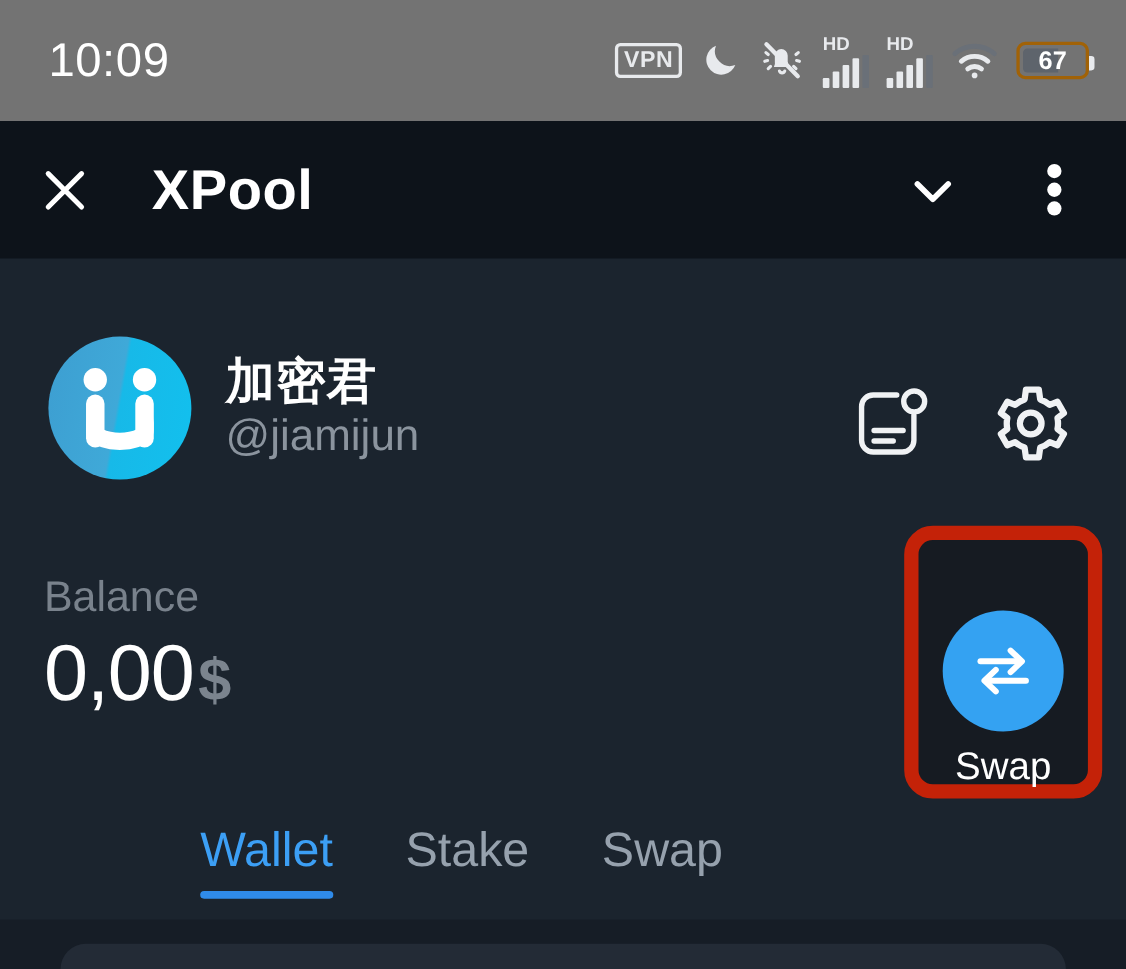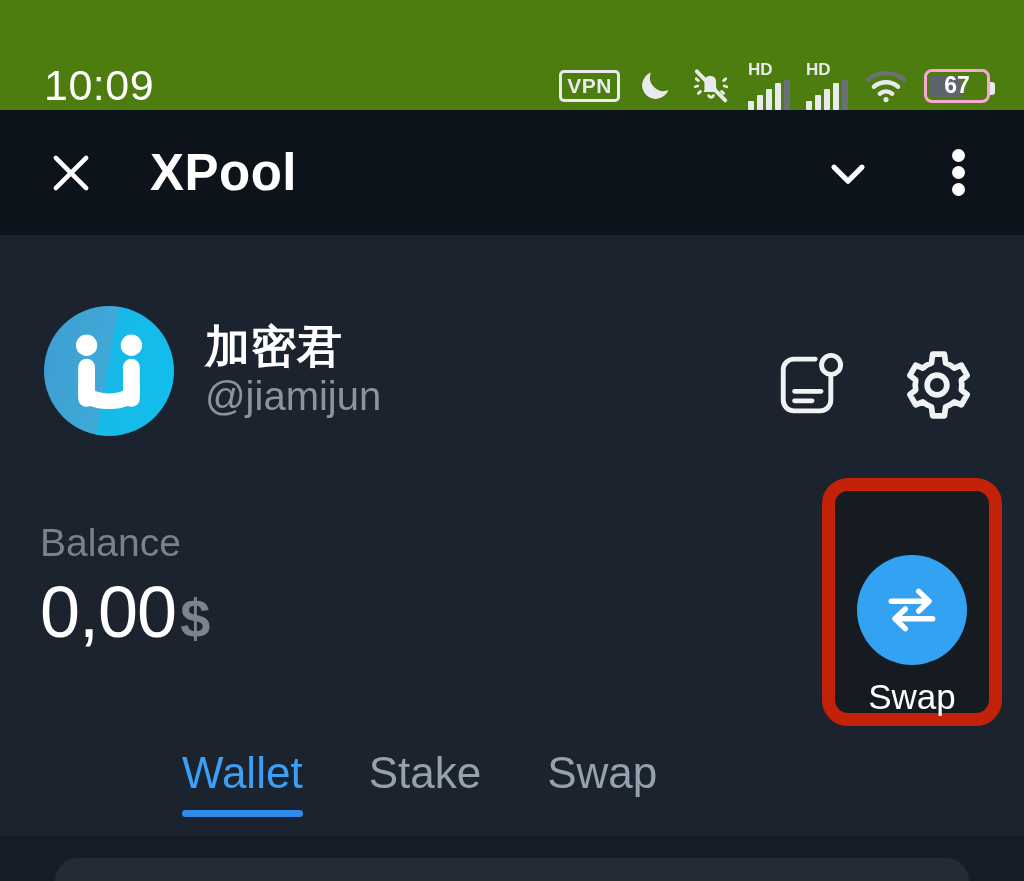--- a/index.html
+++ b/index.html
@@ -13,22 +13,22 @@
     position:relative;
     width:1024px; height:881px;
     background:#1b242e;
     overflow:hidden;
   }
 
   
   #status-bar {
     position:absolute; top:0; left:0;
     width:1024px; height:110px;
-    background:#4d7c0f;
-    display:flex; align-items:flex-end;
+    background:#737373;
+    display:flex; align-items:center;
     padding:0 34px 0 44px;
   }
   #clock {
     color:#ffffff;
     font-size:43px;
     letter-spacing:0.5px;
     font-weight:400;
   }
   #status-icons {
     margin-left:auto;
@@ -53,21 +53,21 @@
   .bars { display:flex; align-items:flex-end; gap:3px; height:30px; }
   .bars i { width:6px; background:#e8eaed; border-radius:1px; display:block; }
   .bars i.b1 { height:9px; }
   .bars i.b2 { height:15px; }
   .bars i.b3 { height:21px; }
   .bars i.b4 { height:27px; }
   .bars i.dim { background:#6a7078; height:30px; }
   .batt {
     position:relative;
     width:66px; height:34px;
-    border:3px solid #f9a8d4;
+    border:3px solid #a16207;
     border-radius:8px;
     display:flex; align-items:center; justify-content:center;
   }
   .batt:after {
     content:""; position:absolute; right:-8px; top:10px;
     width:5px; height:13px; background:#e8eaed; border-radius:0 3px 3px 0;
   }
   .batt-fill {
     position:absolute; left:3px; top:3px; bottom:3px;
     width:32px; background:#5e646c; border-radius:4px 0 0 4px;
@@ -75,21 +75,21 @@
   .batt-num {
     position:relative; color:#ffffff; font-size:23px; font-weight:700; line-height:1;
   }
 
   
   #app-bar {
     position:absolute; top:110px; left:0;
     width:1024px; height:125px;
     background:#0d131a;
     display:flex; align-items:center;
-    padding:0 30px 0 36px;
+    padding:0 30px 0 24px;
   }
   #close-btn {
     width:70px; height:70px;
     display:flex; align-items:center; justify-content:center;
     flex:none;
   }
   #app-title {
     color:#ffffff; font-size:51px; font-weight:700;
     margin-left:44px; letter-spacing:0.5px;
   }

